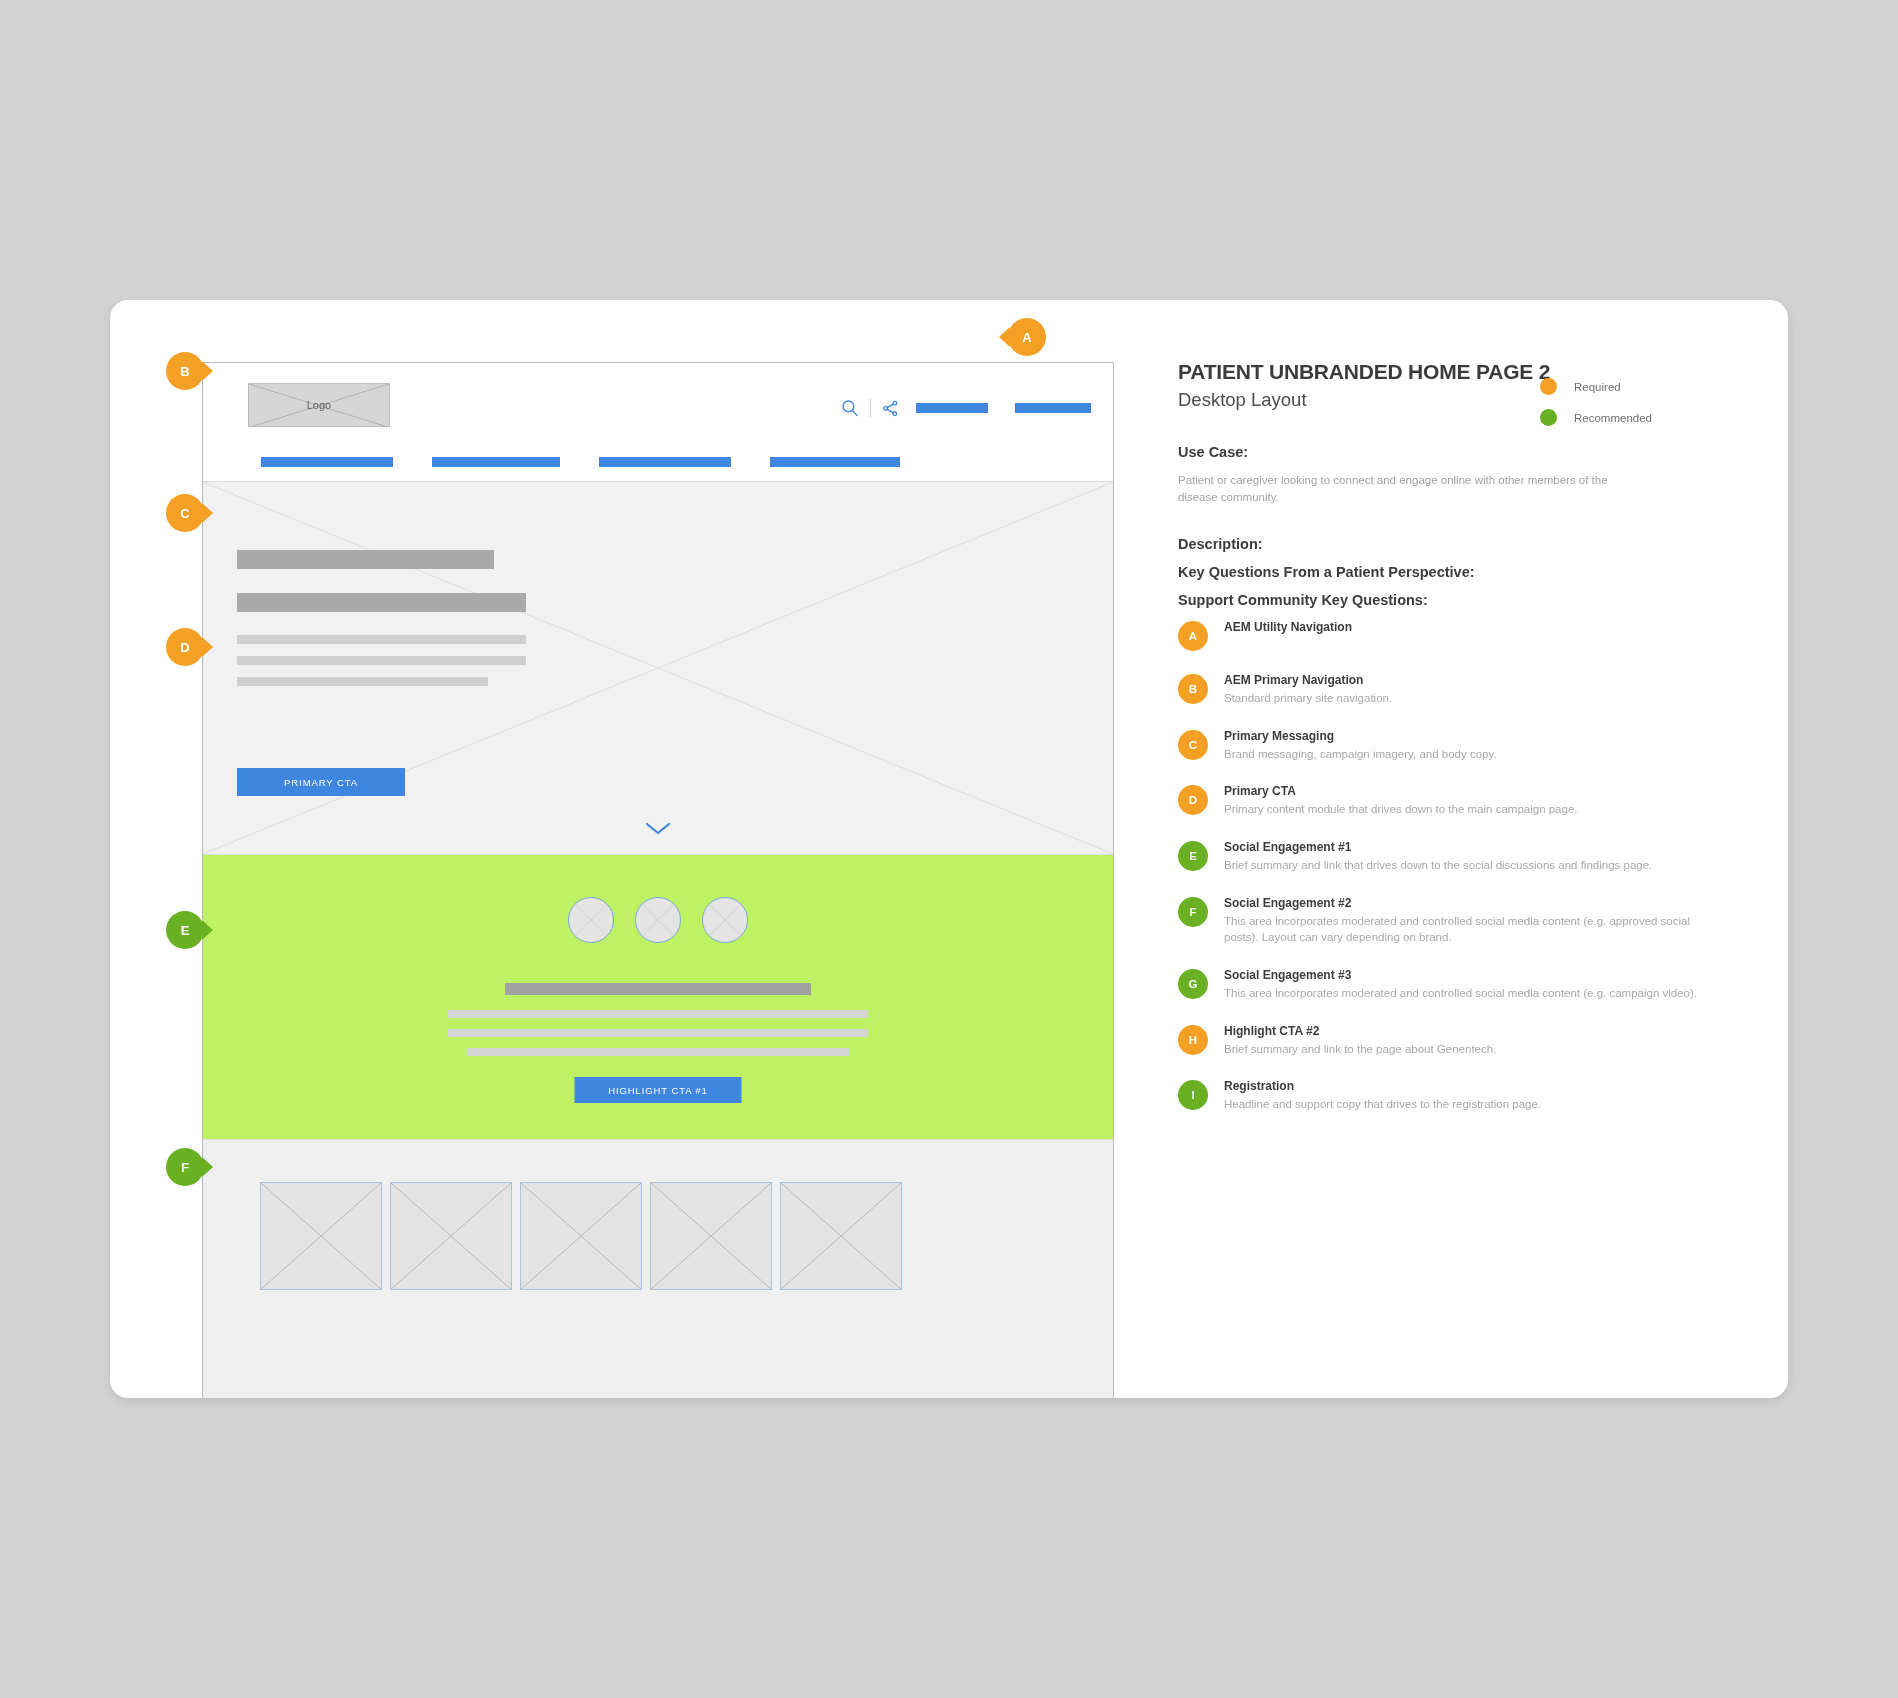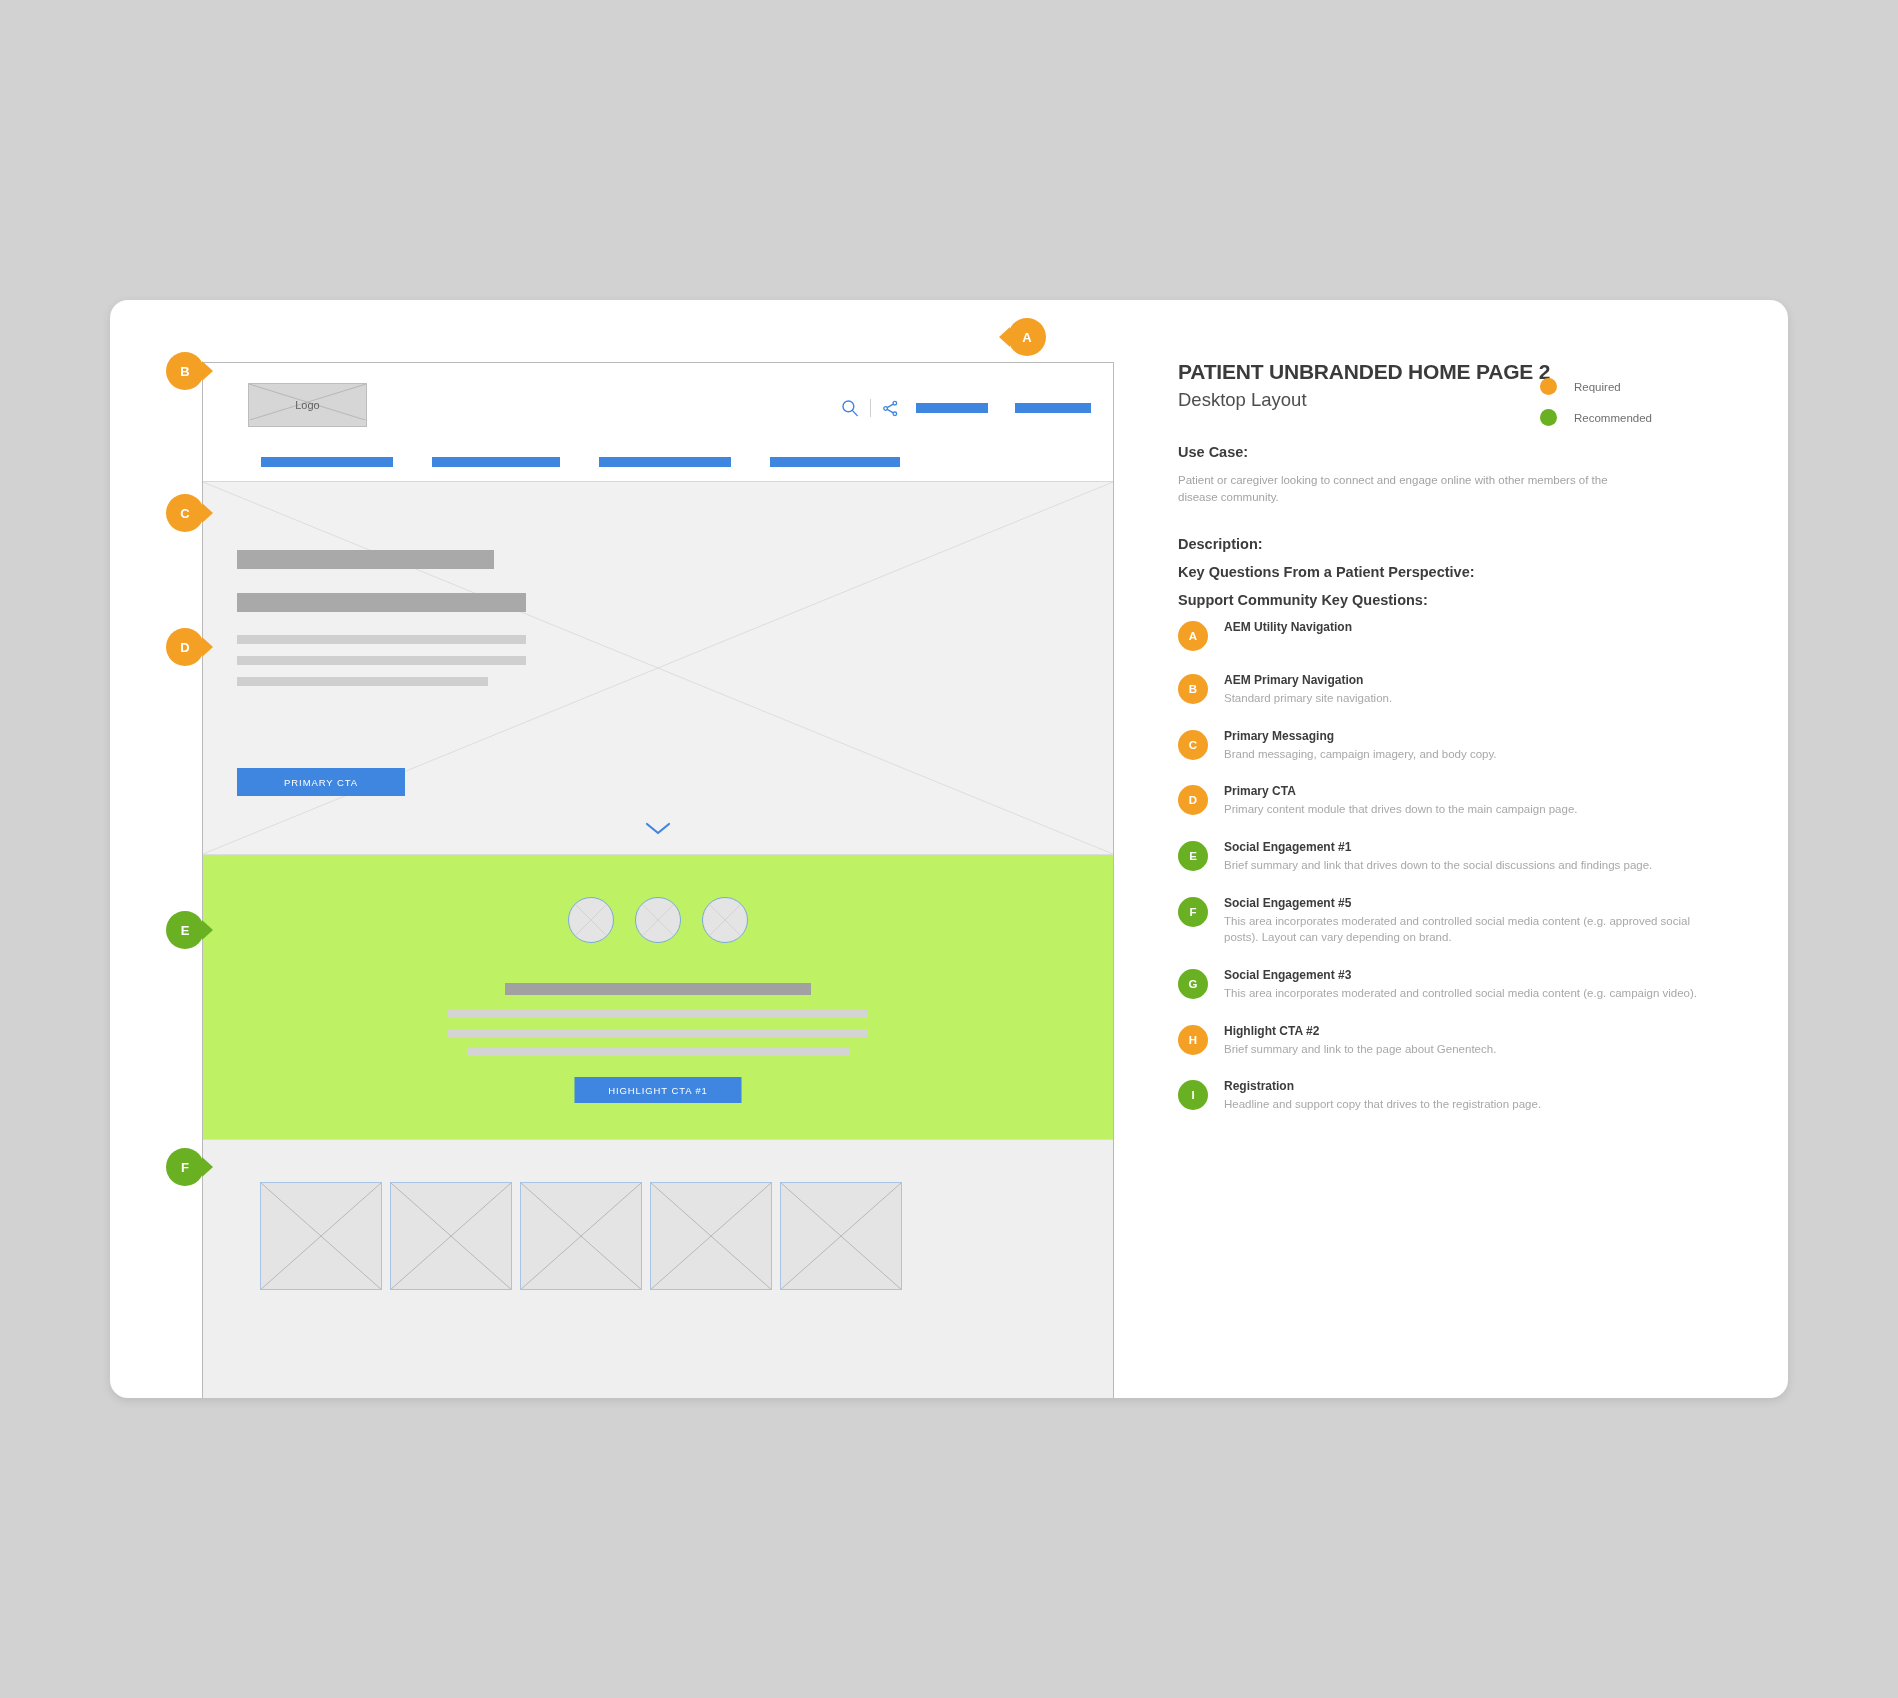--- a/index.html
+++ b/index.html
@@ -48,21 +48,21 @@
     position: relative;
     height: 118px;
     background: #ffffff;
     border-bottom: 1px solid #d8d8d8;
   }
 
   .logo-box {
     position: absolute;
     left: 45px;
     top: 20px;
-    width: 119px;
+    width: 142px;
     height: 44px;
     background: #d6d6d6;
     border: 1px solid #bdbdbd;
     box-sizing: border-box;
   }
   .logo-box .xline {
     position: absolute;
     inset: 0;
   }
   .logo-box .label {
@@ -620,21 +620,21 @@
           <div class="spec-badge" style="background:#6ab023;">E</div>
           <div class="spec-text">
             <div class="spec-name">Social Engagement #1</div>
             <div class="spec-desc">Brief summary and link that drives down to the social discussions and findings page.</div>
           </div>
         </div>
 
         <div class="spec-item">
           <div class="spec-badge" style="background:#6ab023;">F</div>
           <div class="spec-text">
-            <div class="spec-name">Social Engagement #5</div>
+            <div class="spec-name">Social Engagement #2</div>
             <div class="spec-desc">This area incorporates moderated and controlled social media content (e.g. approved social posts). Layout can vary depending on brand.</div>
           </div>
         </div>
 
         <div class="spec-item">
           <div class="spec-badge" style="background:#6ab023;">G</div>
           <div class="spec-text">
             <div class="spec-name">Social Engagement #3</div>
             <div class="spec-desc">This area incorporates moderated and controlled social media content (e.g. campaign video).</div>
           </div>

